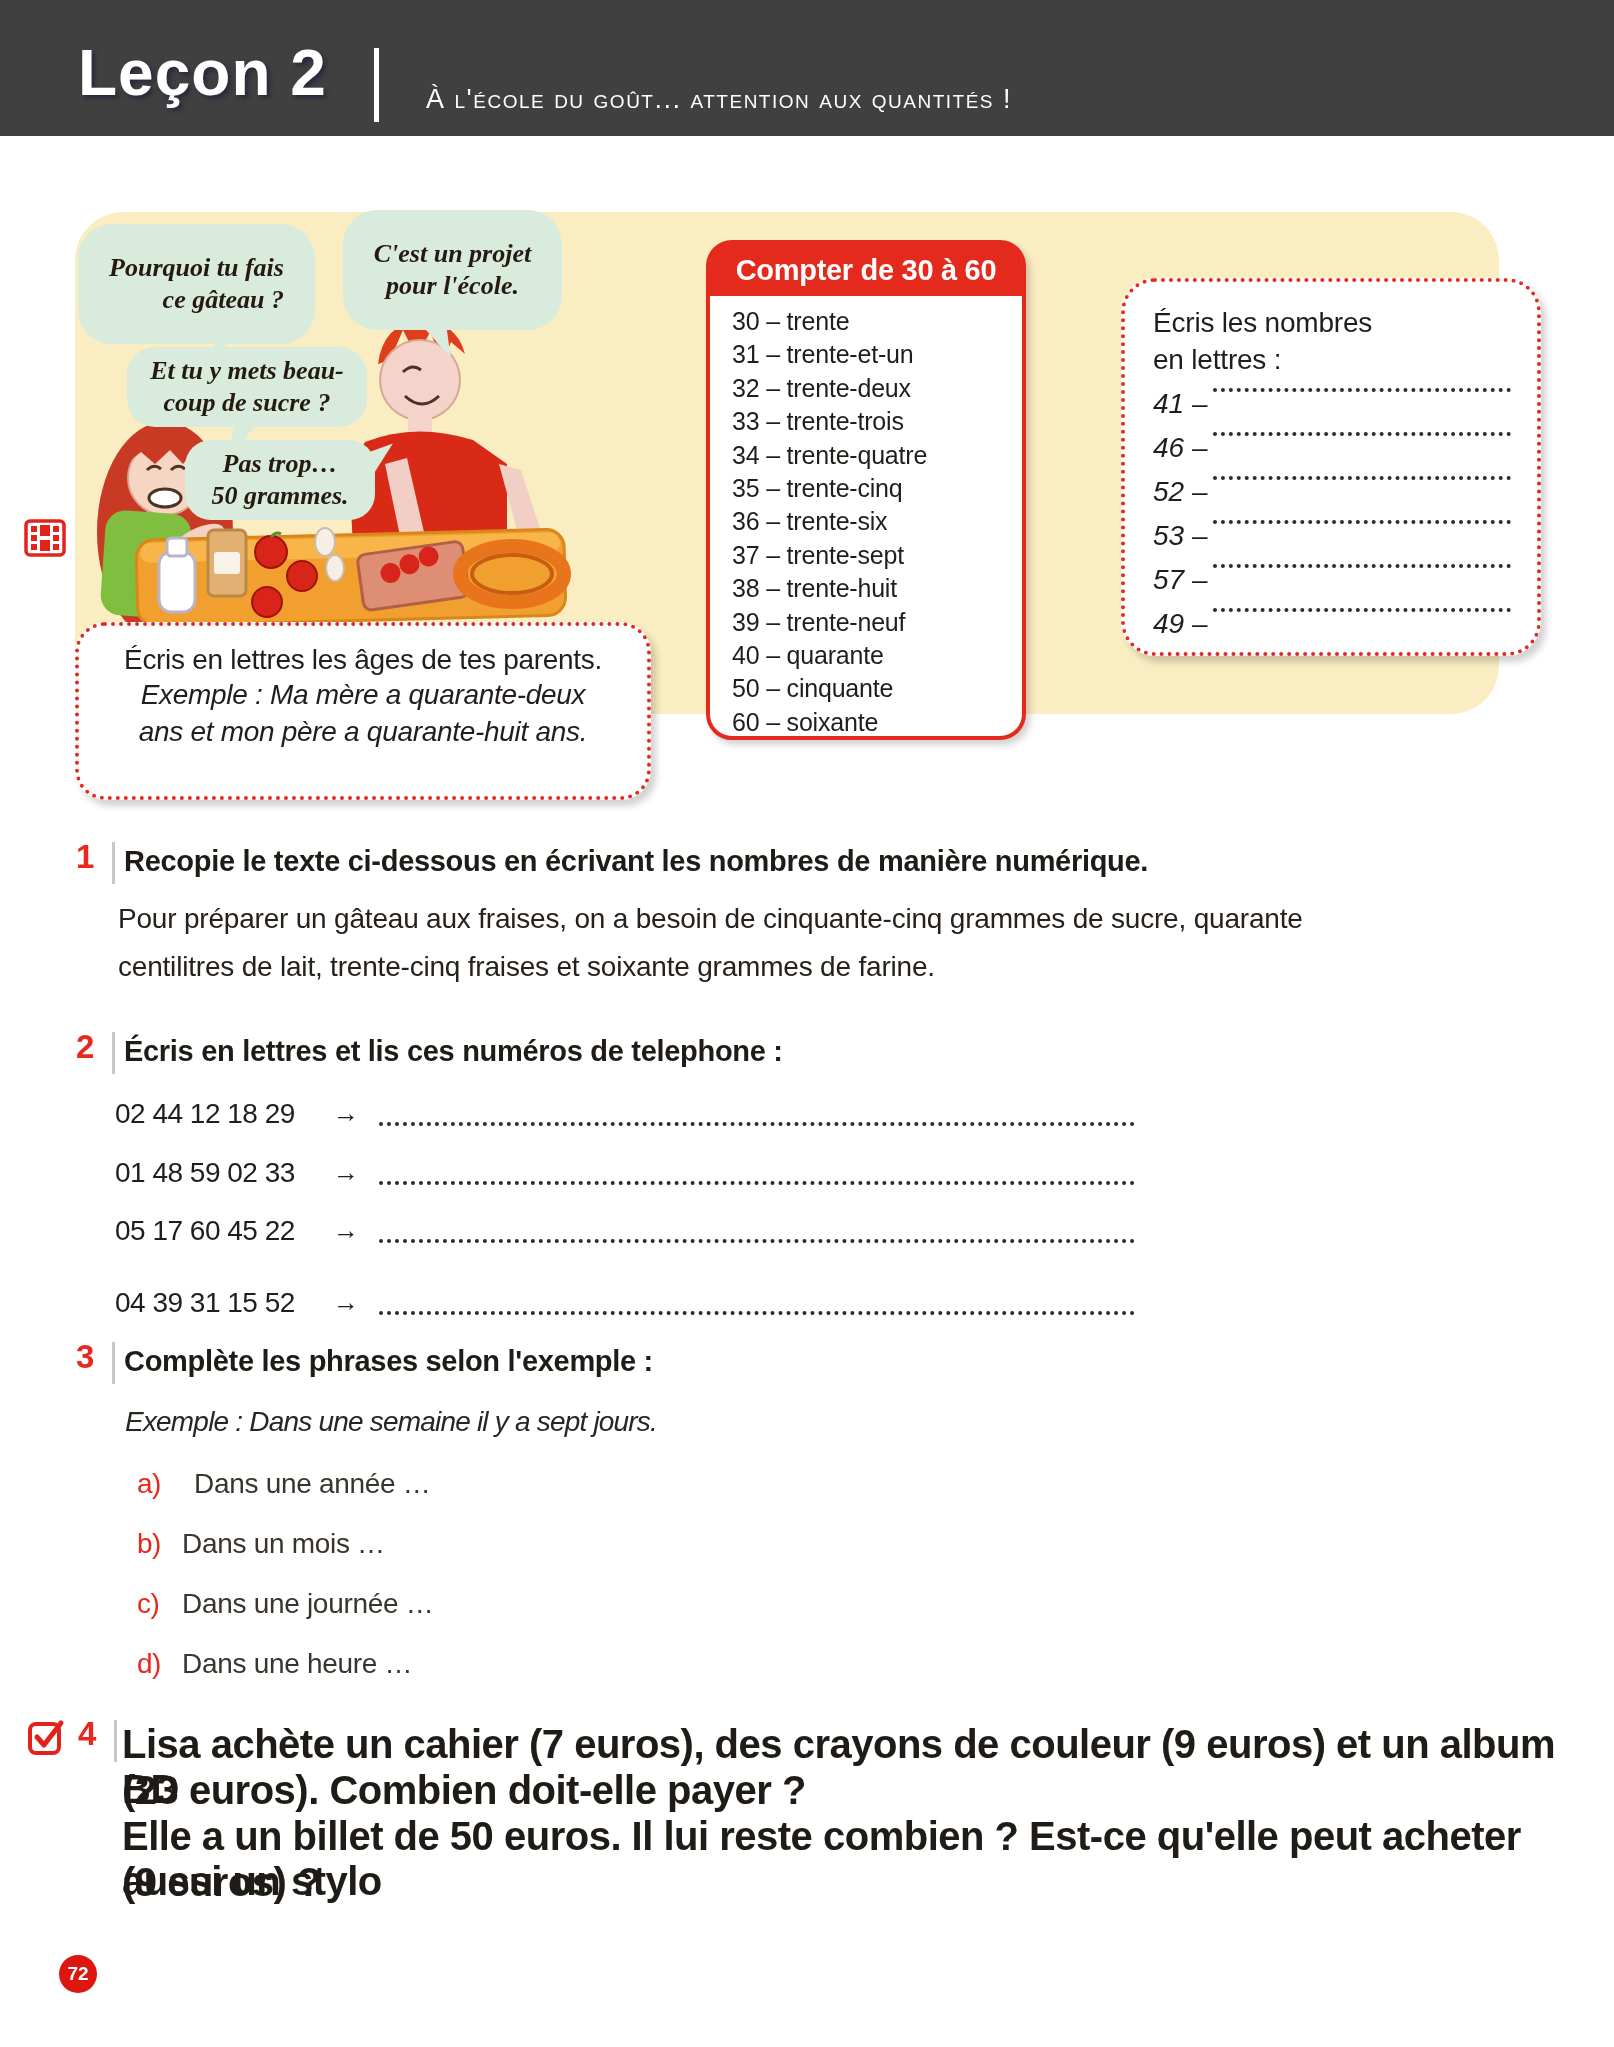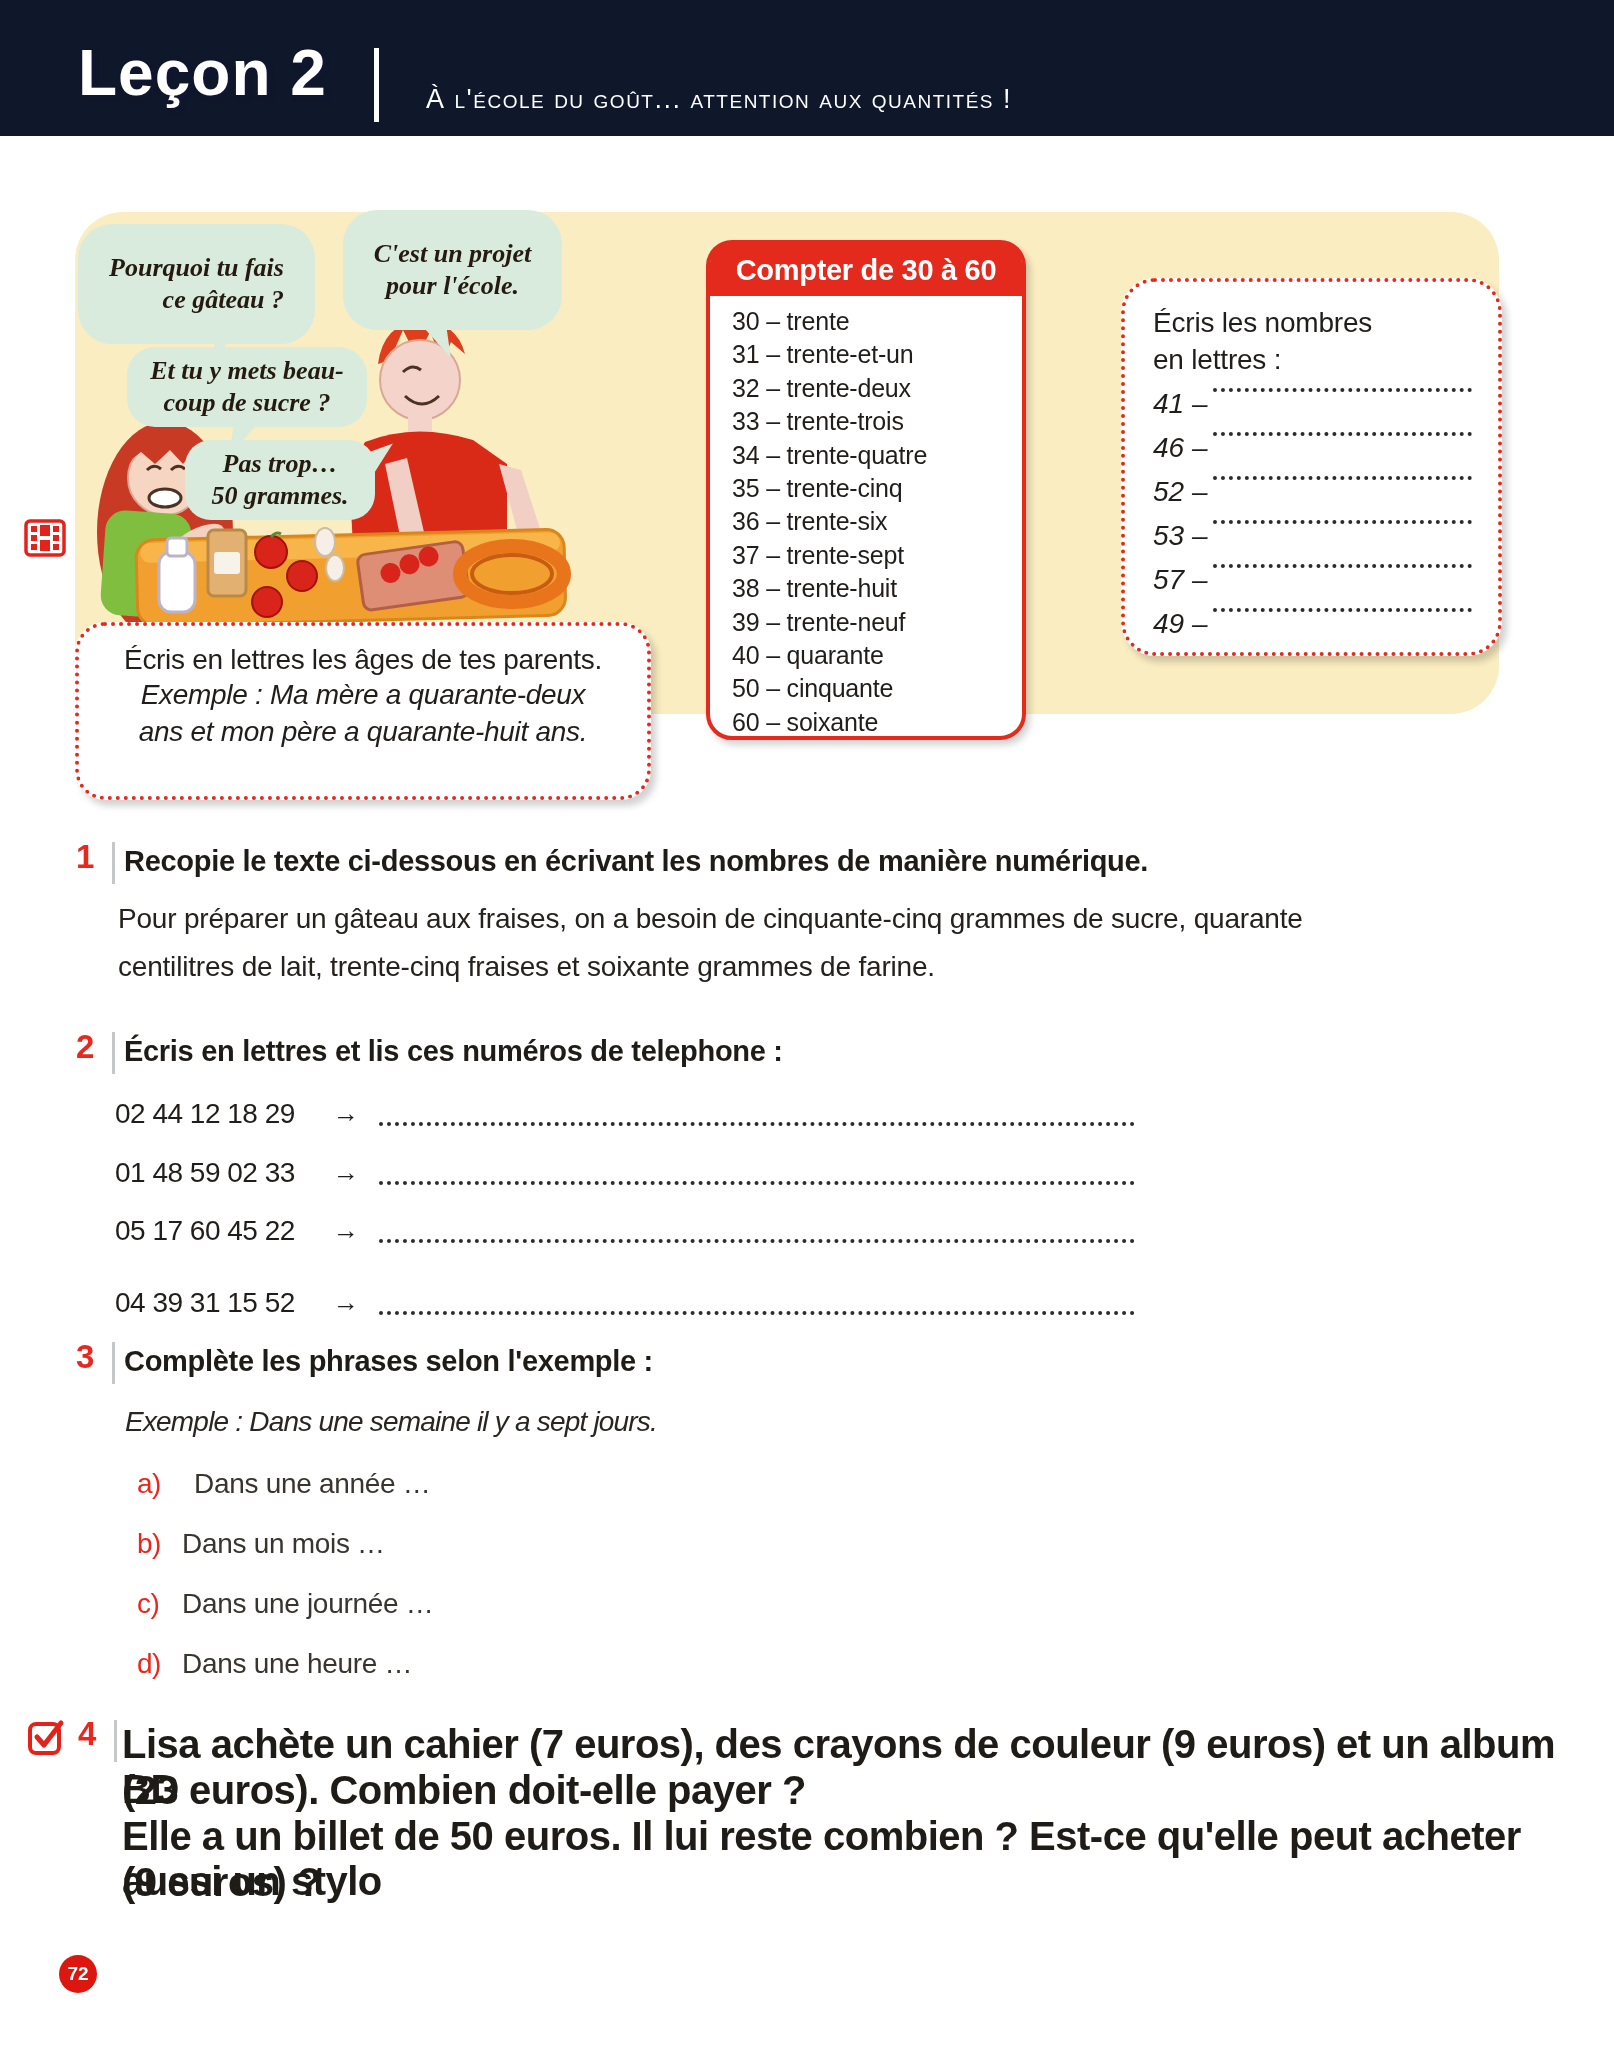--- a/index.html
+++ b/index.html
@@ -1,20 +1,20 @@
 <!DOCTYPE html>
 <html><head>
 <meta charset="utf-8">
 <style>
   html,body{margin:0;padding:0;background:#ffffff;}
   .page{position:relative;width:1614px;height:2047px;background:#ffffff;overflow:hidden;
         font-family:"Liberation Sans",sans-serif;color:#1F1B16;}
 
   
-  .header{position:absolute;left:0;top:0;width:1614px;height:136px;background:#0f172a;}
+  .header{position:absolute;left:0;top:0;width:1614px;height:136px;background:#404040;}
   .lesson-title{position:absolute;left:78px;top:36px;font-size:64px;font-weight:700;color:#ffffff;
                 text-shadow:3px 3px 4px rgba(20,20,60,0.55);letter-spacing:1px;}
   .header-divider{position:absolute;left:374px;top:48px;width:5px;height:74px;background:#ffffff;}
   .header-subtitle{position:absolute;left:426px;top:84px;font-size:27px;color:#ffffff;
                    font-variant:small-caps;letter-spacing:1.5px;}
 
   
   .panel{position:absolute;left:75px;top:212px;width:1424px;height:502px;background:#FAEDC2;border-radius:48px;}
   .scene{position:absolute;left:75px;top:212px;z-index:1;}
 
@@ -36,21 +36,21 @@
   
   .count-box{position:absolute;left:706px;top:240px;width:320px;height:500px;background:#ffffff;
              border:4px solid #E42A1C;border-radius:26px;box-sizing:border-box;z-index:3;
              box-shadow:4px 5px 7px rgba(0,0,0,0.18);}
   .count-head{height:52px;background:#E42A1C;border-radius:19px 19px 0 0;color:#ffffff;
               font-weight:700;font-size:29px;text-align:center;line-height:52px;letter-spacing:-0.3px;}
   .count-list{padding:9px 0 0 22px;}
   .count-item{font-size:25px;line-height:33.4px;color:#211D1A;letter-spacing:-0.2px;}
 
   
-  .numbox{position:absolute;left:1121px;top:278px;width:381px;height:378px;background:#ffffff;
+  .numbox{position:absolute;left:1121px;top:278px;width:420px;height:378px;background:#ffffff;
           border:4px dotted #E42A1C;border-radius:34px;box-sizing:border-box;z-index:3;
           box-shadow:5px 6px 7px rgba(0,0,0,0.18);padding:22px 26px 0 28px;}
   .numbox-title{font-size:28px;line-height:37px;color:#211D1A;white-space:pre-line;letter-spacing:-0.2px;}
   .numrow{display:flex;height:44px;align-items:flex-start;}
   .numlabel{width:60px;font-style:italic;font-size:28px;color:#211D1A;padding-bottom:2px;}
   .dotline{flex:1;border-bottom:4px dotted #2b2b2b;margin-bottom:10px;}
 
   
   .parents{position:absolute;left:75px;top:622px;width:576px;height:178px;background:#ffffff;
            border:4px dotted #E42A1C;border-radius:30px;box-sizing:border-box;z-index:4;

